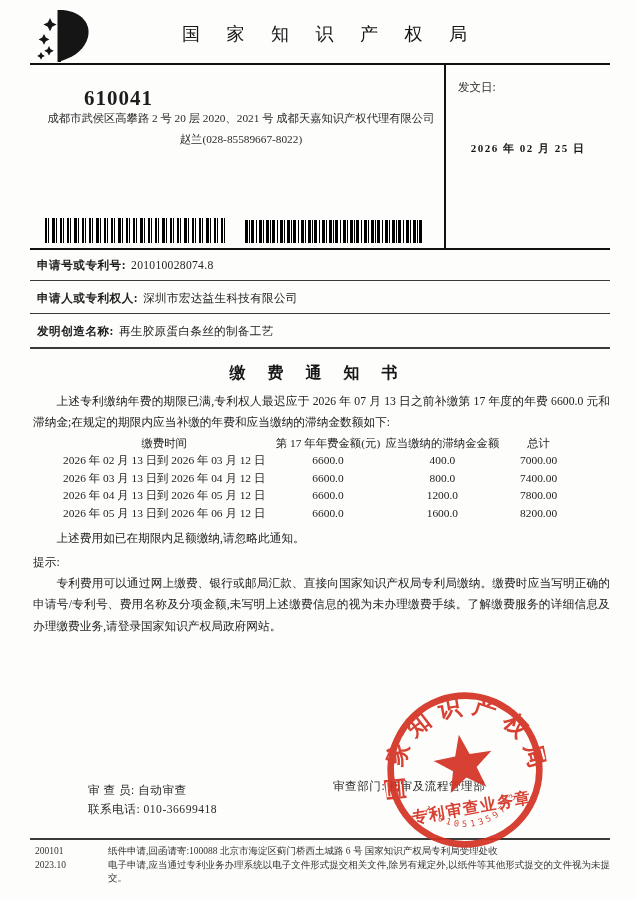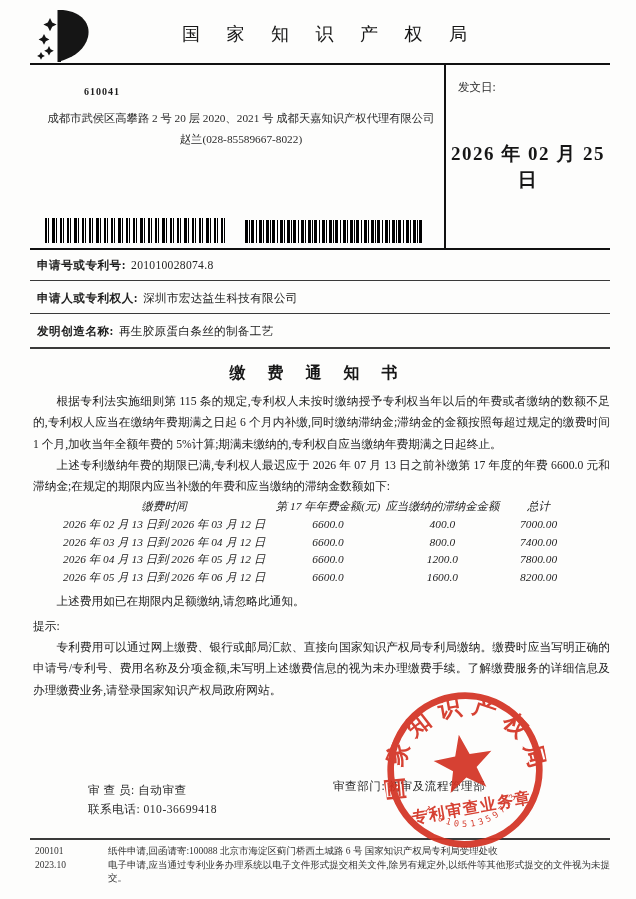--- a/index.html
+++ b/index.html
@@ -9,46 +9,46 @@
     background:#fdfdfc; color:#1d1d1d; overflow:hidden;
     font-family:"Liberation Serif","DejaVu Serif",serif;
   }
   .abs { position:absolute; }
   .rule { position:absolute; background:#111; }
   .thin { background:#3a3a3a; }
 
   .agency-title { top:22px; left:0; width:100%; text-align:center;
     font-size:18px; letter-spacing:11px; color:#161616;margin-left:12px; }
 
-  .postcode { top:86px; left:84px; font-size:10px; font-weight:bold; letter-spacing:1px; }
+  .postcode { top:86px; left:84px; font-size:21px; font-weight:bold; letter-spacing:1px; }
   .addr-block { top:108px; left:42px; width:398px; text-align:center;
     font-size:11.3px; line-height:21px; color:#2a2a2a; }
 
   .dispatch-label { top:80px; left:458px; font-size:11.5px; color:#2a2a2a; }
   .dispatch-date { top:141px; left:450px; width:156px; text-align:center;
-    font-size:19px; font-weight:bold; letter-spacing:1.5px; color:#161616; }
+    font-size:11px; font-weight:bold; letter-spacing:1.5px; color:#161616; }
 
   .barcode { position:absolute; height:25px; }
   .bc1 { top:218px; left:45px; width:181px;
     background:repeating-linear-gradient(90deg,#000 0 2px,#fff 2px 3px,#000 3px 4px,#fff 4px 7px,#000 7px 10px,#fff 10px 11px,#000 11px 12px,#fff 12px 15px,#000 15px 17px,#fff 17px 18px,#000 18px 19px,#fff 19px 22px); }
   .bc2 { top:220px; left:245px; width:177px; height:23px;
     background:repeating-linear-gradient(90deg,#000 0 3px,#fff 3px 4px,#000 4px 5px,#fff 5px 6px,#000 6px 9px,#fff 9px 11px,#000 11px 12px,#fff 12px 14px,#000 14px 17px,#fff 17px 18px,#000 18px 19px,#fff 19px 21px); }
 
   .field-row { position:absolute; font-size:11.6px; }
   .field-row b { font-weight:bold; letter-spacing:0.5px; }
   .field-row span.val { margin-left:5px; letter-spacing:0.3px; }
 
   .notice-title { top:363px; left:0; width:100%; text-align:center;
     font-size:16px; font-weight:bold; letter-spacing:9px; color:#161616; }
 
   .body { position:absolute; top:391px; left:33px; width:577px;
     font-size:11.7px; line-height:21.3px; text-align:justify; color:#222; }
   .body p.ind { text-indent:2em; }
   .fee-table { width:520px; margin:1px 0 0 22px; border-collapse:collapse;
-    font-size:11.4px; line-height:17.6px; text-align:center;font-style:italic; }
+    font-size:11.4px; line-height:17.6px; text-align:center; }
   .fee-table td, .fee-table th { font-weight:normal; padding:0; }
   .note { margin-top:5px; }
   .tips-head { margin-top:3px; }
 
   .signoff { position:absolute; font-size:11.6px; color:#2a2a2a; letter-spacing:0.5px; }
 
   .seal { position:absolute; top:688px; left:383px; width:164px; height:164px;
     transform:rotate(-10deg); opacity:0.92; z-index:5; }
 
   .footer-codes { top:845px; left:35px; font-size:9.5px; line-height:13.5px; color:#333; }
@@ -100,21 +100,20 @@
   <div class="rule thin" style="top:313px;left:30px;width:580px;height:1px"></div>
 
   <div class="field-row" style="top:324px;left:37px">
     <b>发明创造名称:</b><span class="val">再生胶原蛋白条丝的制备工艺</span>
   </div>
   <div class="rule thin" style="top:347px;left:30px;width:580px;height:1.5px"></div>
 
   <div class="abs notice-title">缴 费 通 知 书</div>
 
   <div class="body">
-    <p class="ind">根据专利法实施细则第 115 条的规定,专利权人未按时缴纳授予专利权当年以后的年费或者缴纳的数额不足的,专利权人应当在缴纳年费期满之日起 6 个月内补缴,同时缴纳滞纳金;滞纳金的金额按照每超过规定的缴费时间 1 个月,加收当年全额年费的 5%计算;期满未缴纳的,专利权自应当缴纳年费期满之日起终止。</p>
     <p class="ind">上述专利缴纳年费的期限已满,专利权人最迟应于 2026 年 07 月 13 日之前补缴第 17 年度的年费 6600.0 元和滞纳金;在规定的期限内应当补缴的年费和应当缴纳的滞纳金数额如下:</p>
 
     <table class="fee-table">
       <tbody>
           <tr>
         <th style="width:42%">缴费时间</th>
         <th style="width:21%">第 17 年年费金额(元)</th>
         <th style="width:23%">应当缴纳的滞纳金金额</th>
         <th style="width:14%">总计</th>
       </tr>

